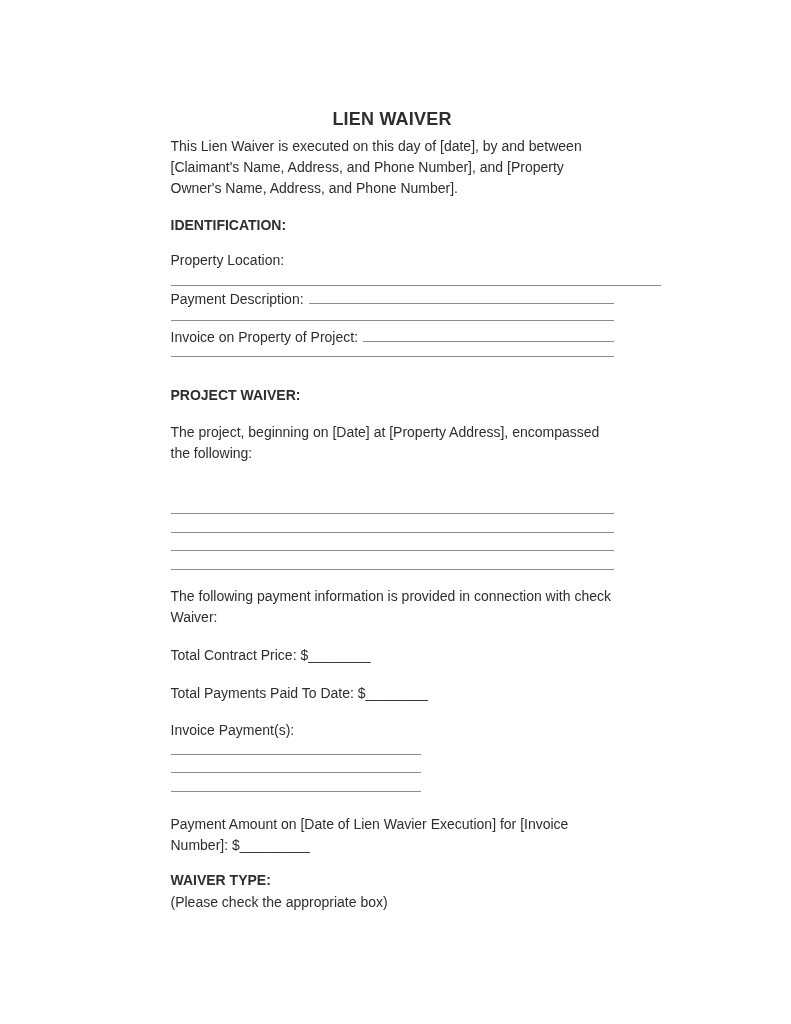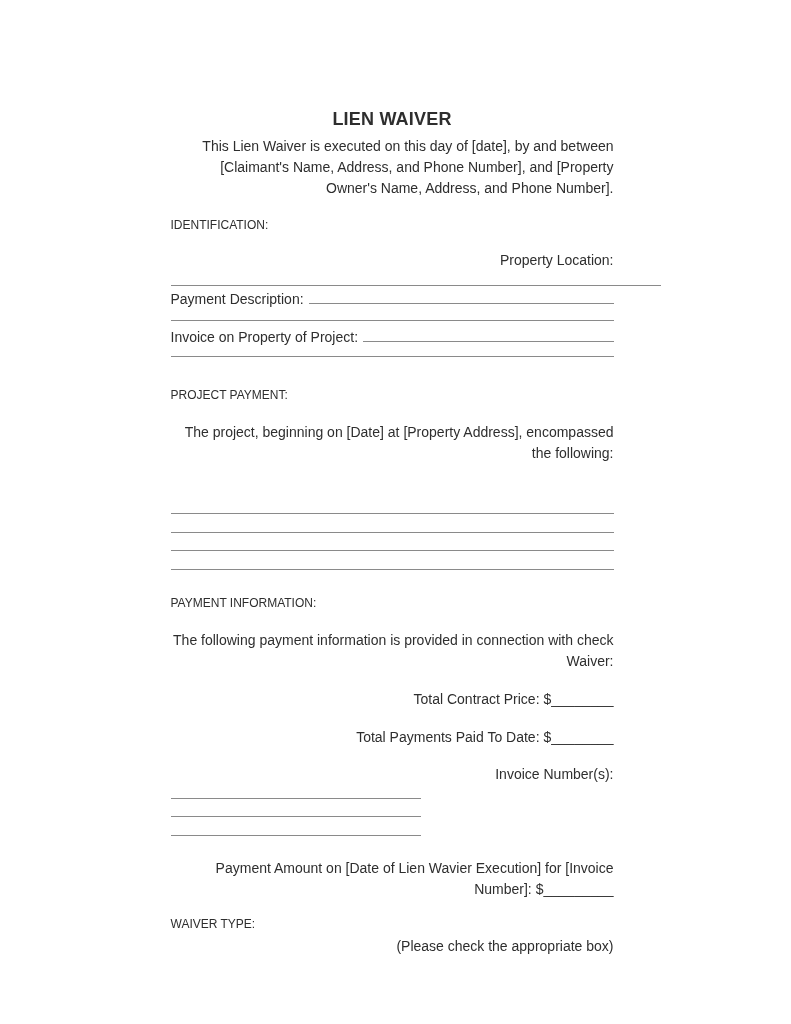--- a/index.html
+++ b/index.html
@@ -20,26 +20,25 @@
   .doc-title {
     font-size: 18px;
     font-weight: bold;
     text-align: center;
     letter-spacing: 0.2px;
     line-height: 22px;
   }
   .para {
     font-size: 14px;
     line-height: 21px;
-    text-align: right;
   }
   .intro { margin-top: 6px; }
   .section-heading {
-    font-size: 12px;
-    font-weight: normal;
+    font-size: 14px;
+    font-weight: bold;
     line-height: 21px;
   }
   .h-identification { margin-top: 16px; }
   .p-work { margin-top: 18px; }
   .p-prop-address { margin-top: 14px; }
   .rule {
     height: 0;
     border-bottom: 1.5px solid #8a8a8a;
   }
   .rule-prop-address {
@@ -103,40 +102,39 @@
 
   <div class="rule rule-after-desc"></div>
 
   <div class="label-line-row row-location">
     <span>Invoice on Property of Project:</span>
     <span class="fill-line"></span>
   </div>
 
   <div class="rule rule-after-loc"></div>
 
-  <h2 class="section-heading h-project">PROJECT PAYMENT:</h2>
+  <h2 class="section-heading h-project">PROJECT WAIVER:</h2>
 
   <p class="para p-project">The project, beginning on [Date] at [Property Address], encompassed the following:</p>
 
   <div class="project-lines">
     <div class="rule"></div>
     <div class="rule"></div>
     <div class="rule"></div>
     <div class="rule"></div>
   </div>
 
-  <h2 class="section-heading h-payment">PAYMENT INFORMATION:</h2>
 
   <p class="para p-payment">The following payment information is provided in connection with check Waiver:</p>
 
   <p class="para p-contract">Total Contract Price: $________</p>
 
   <p class="para p-payments">Total Payments Paid To Date: $________</p>
 
-  <p class="para p-invoice">Invoice Number(s):</p>
+  <p class="para p-invoice">Invoice Payment(s):</p>
 
   <div class="invoice-lines">
     <div class="rule"></div>
     <div class="rule"></div>
     <div class="rule"></div>
   </div>
 
   <p class="para p-amount">Payment Amount on [Date of Lien Wavier Execution] for [Invoice Number]: $_________</p>
 
   <h2 class="section-heading h-waiver">WAIVER TYPE:</h2>

